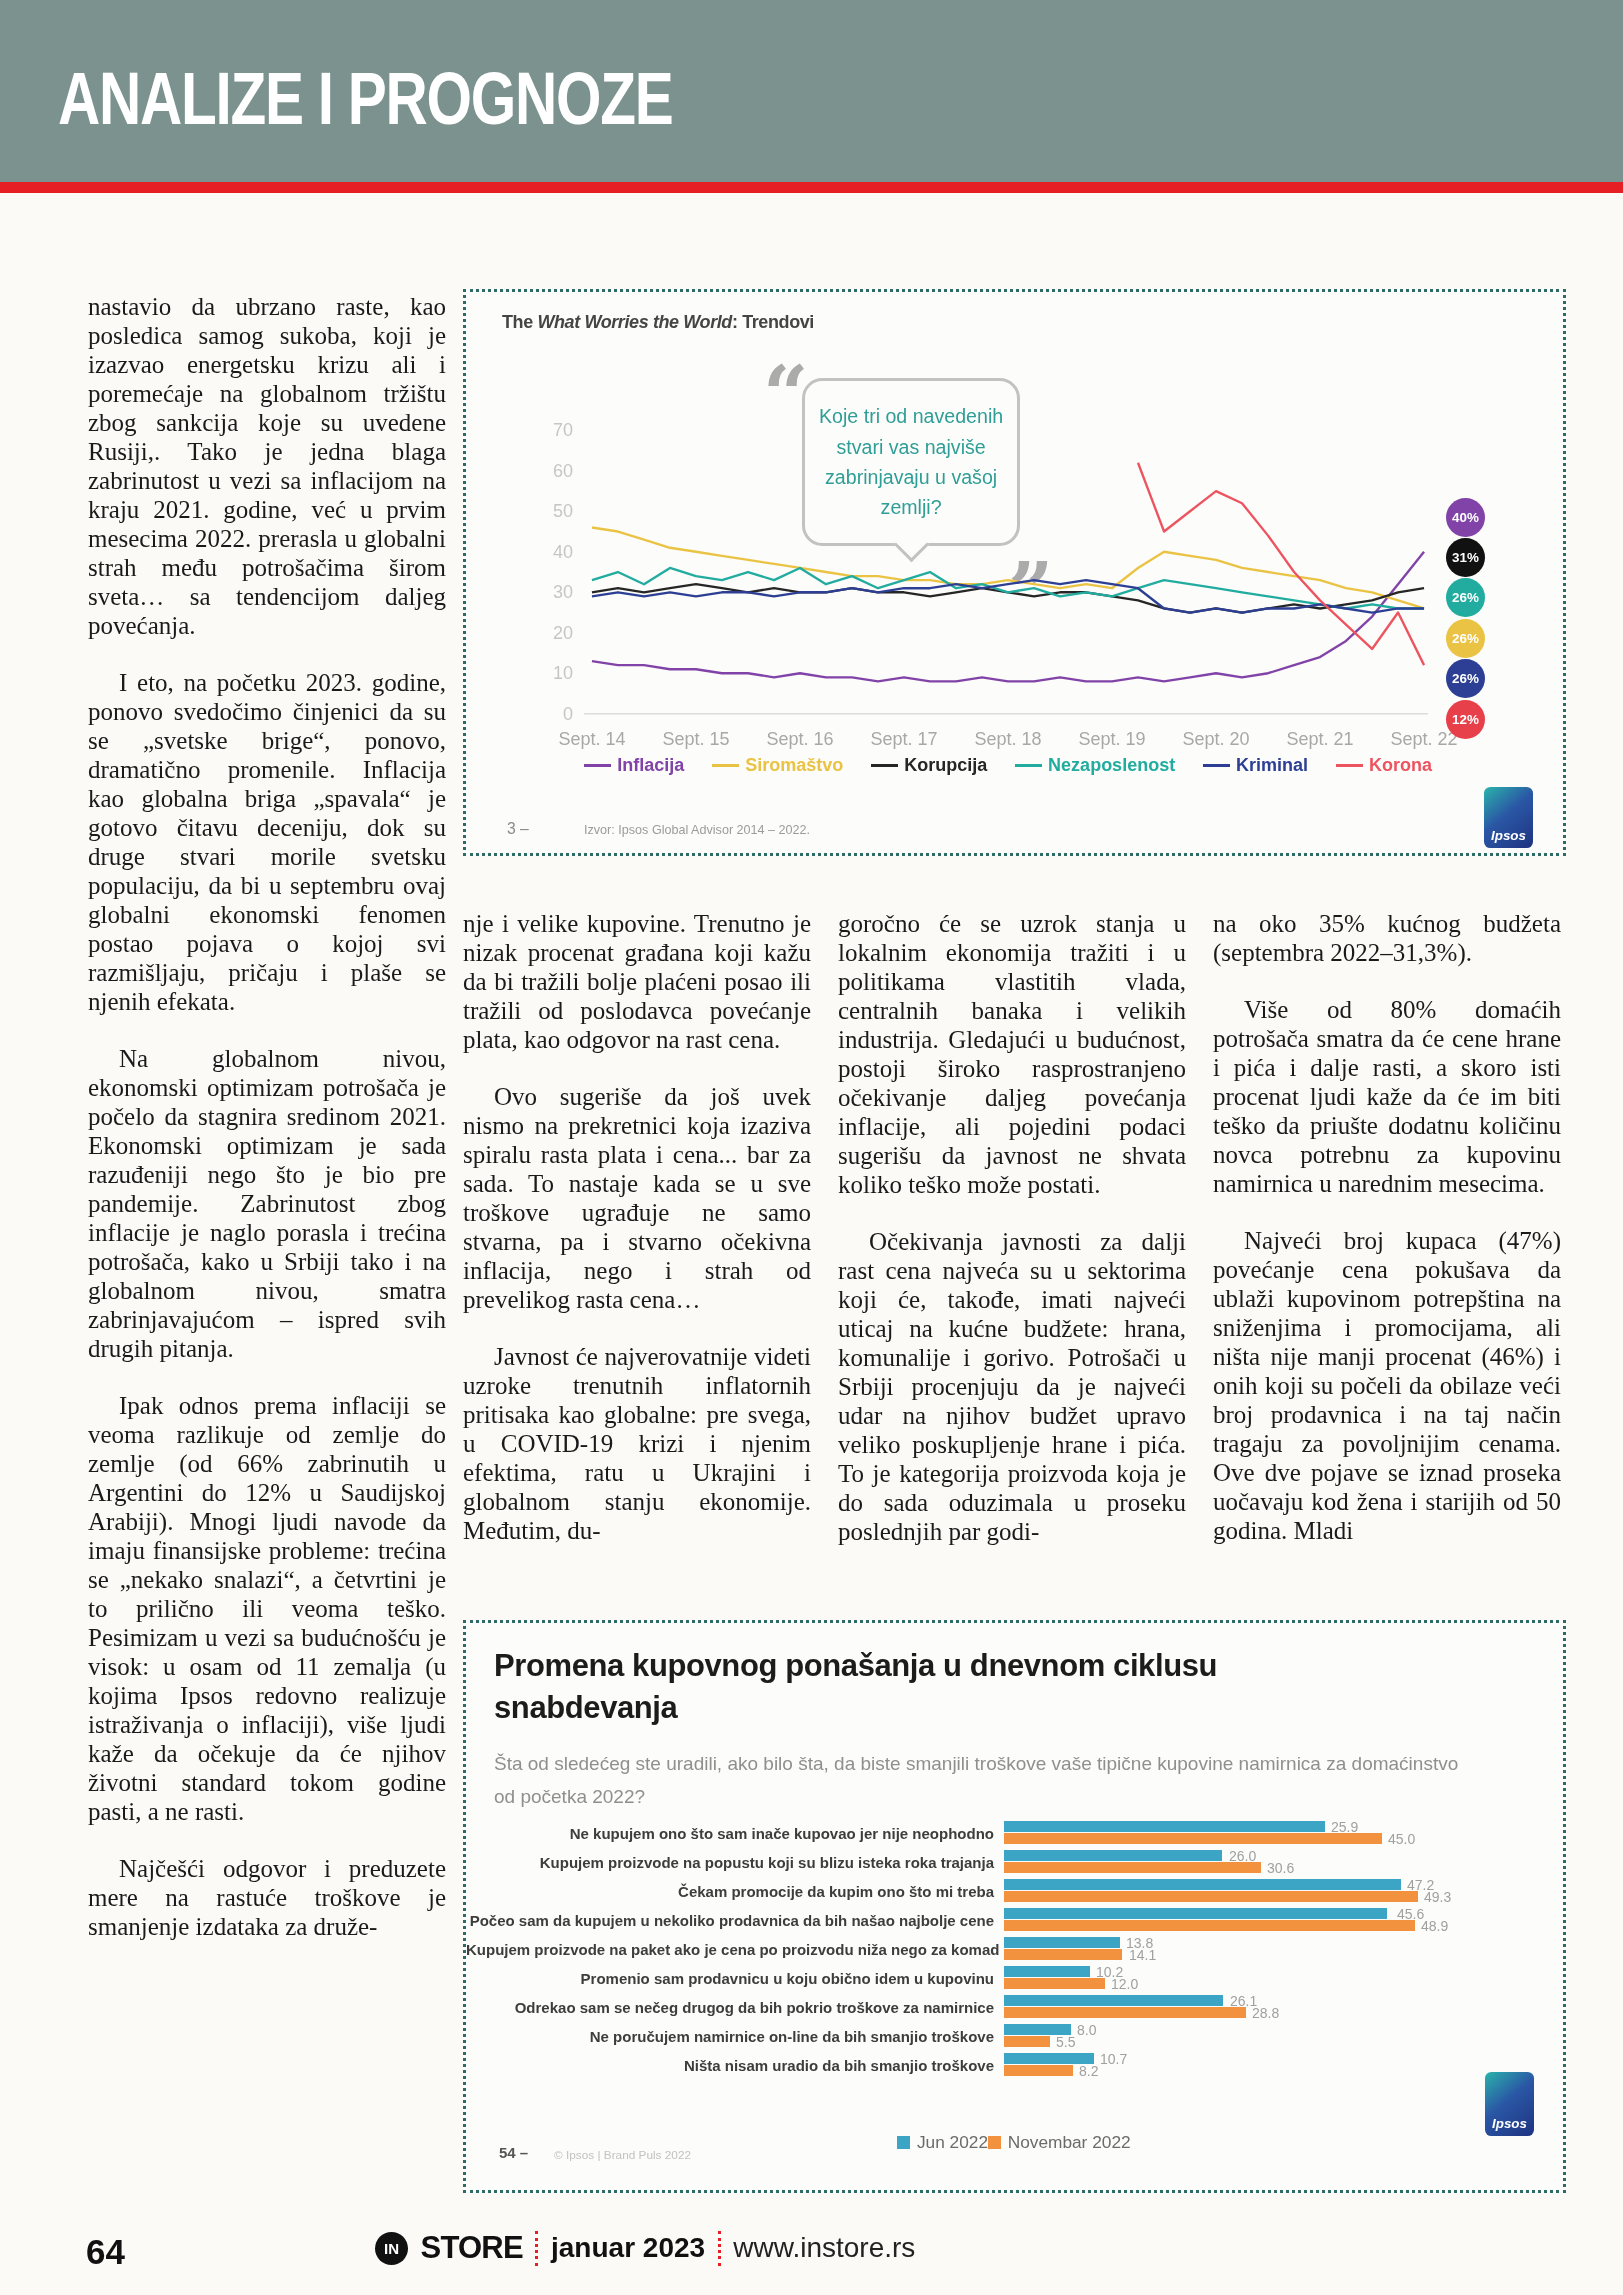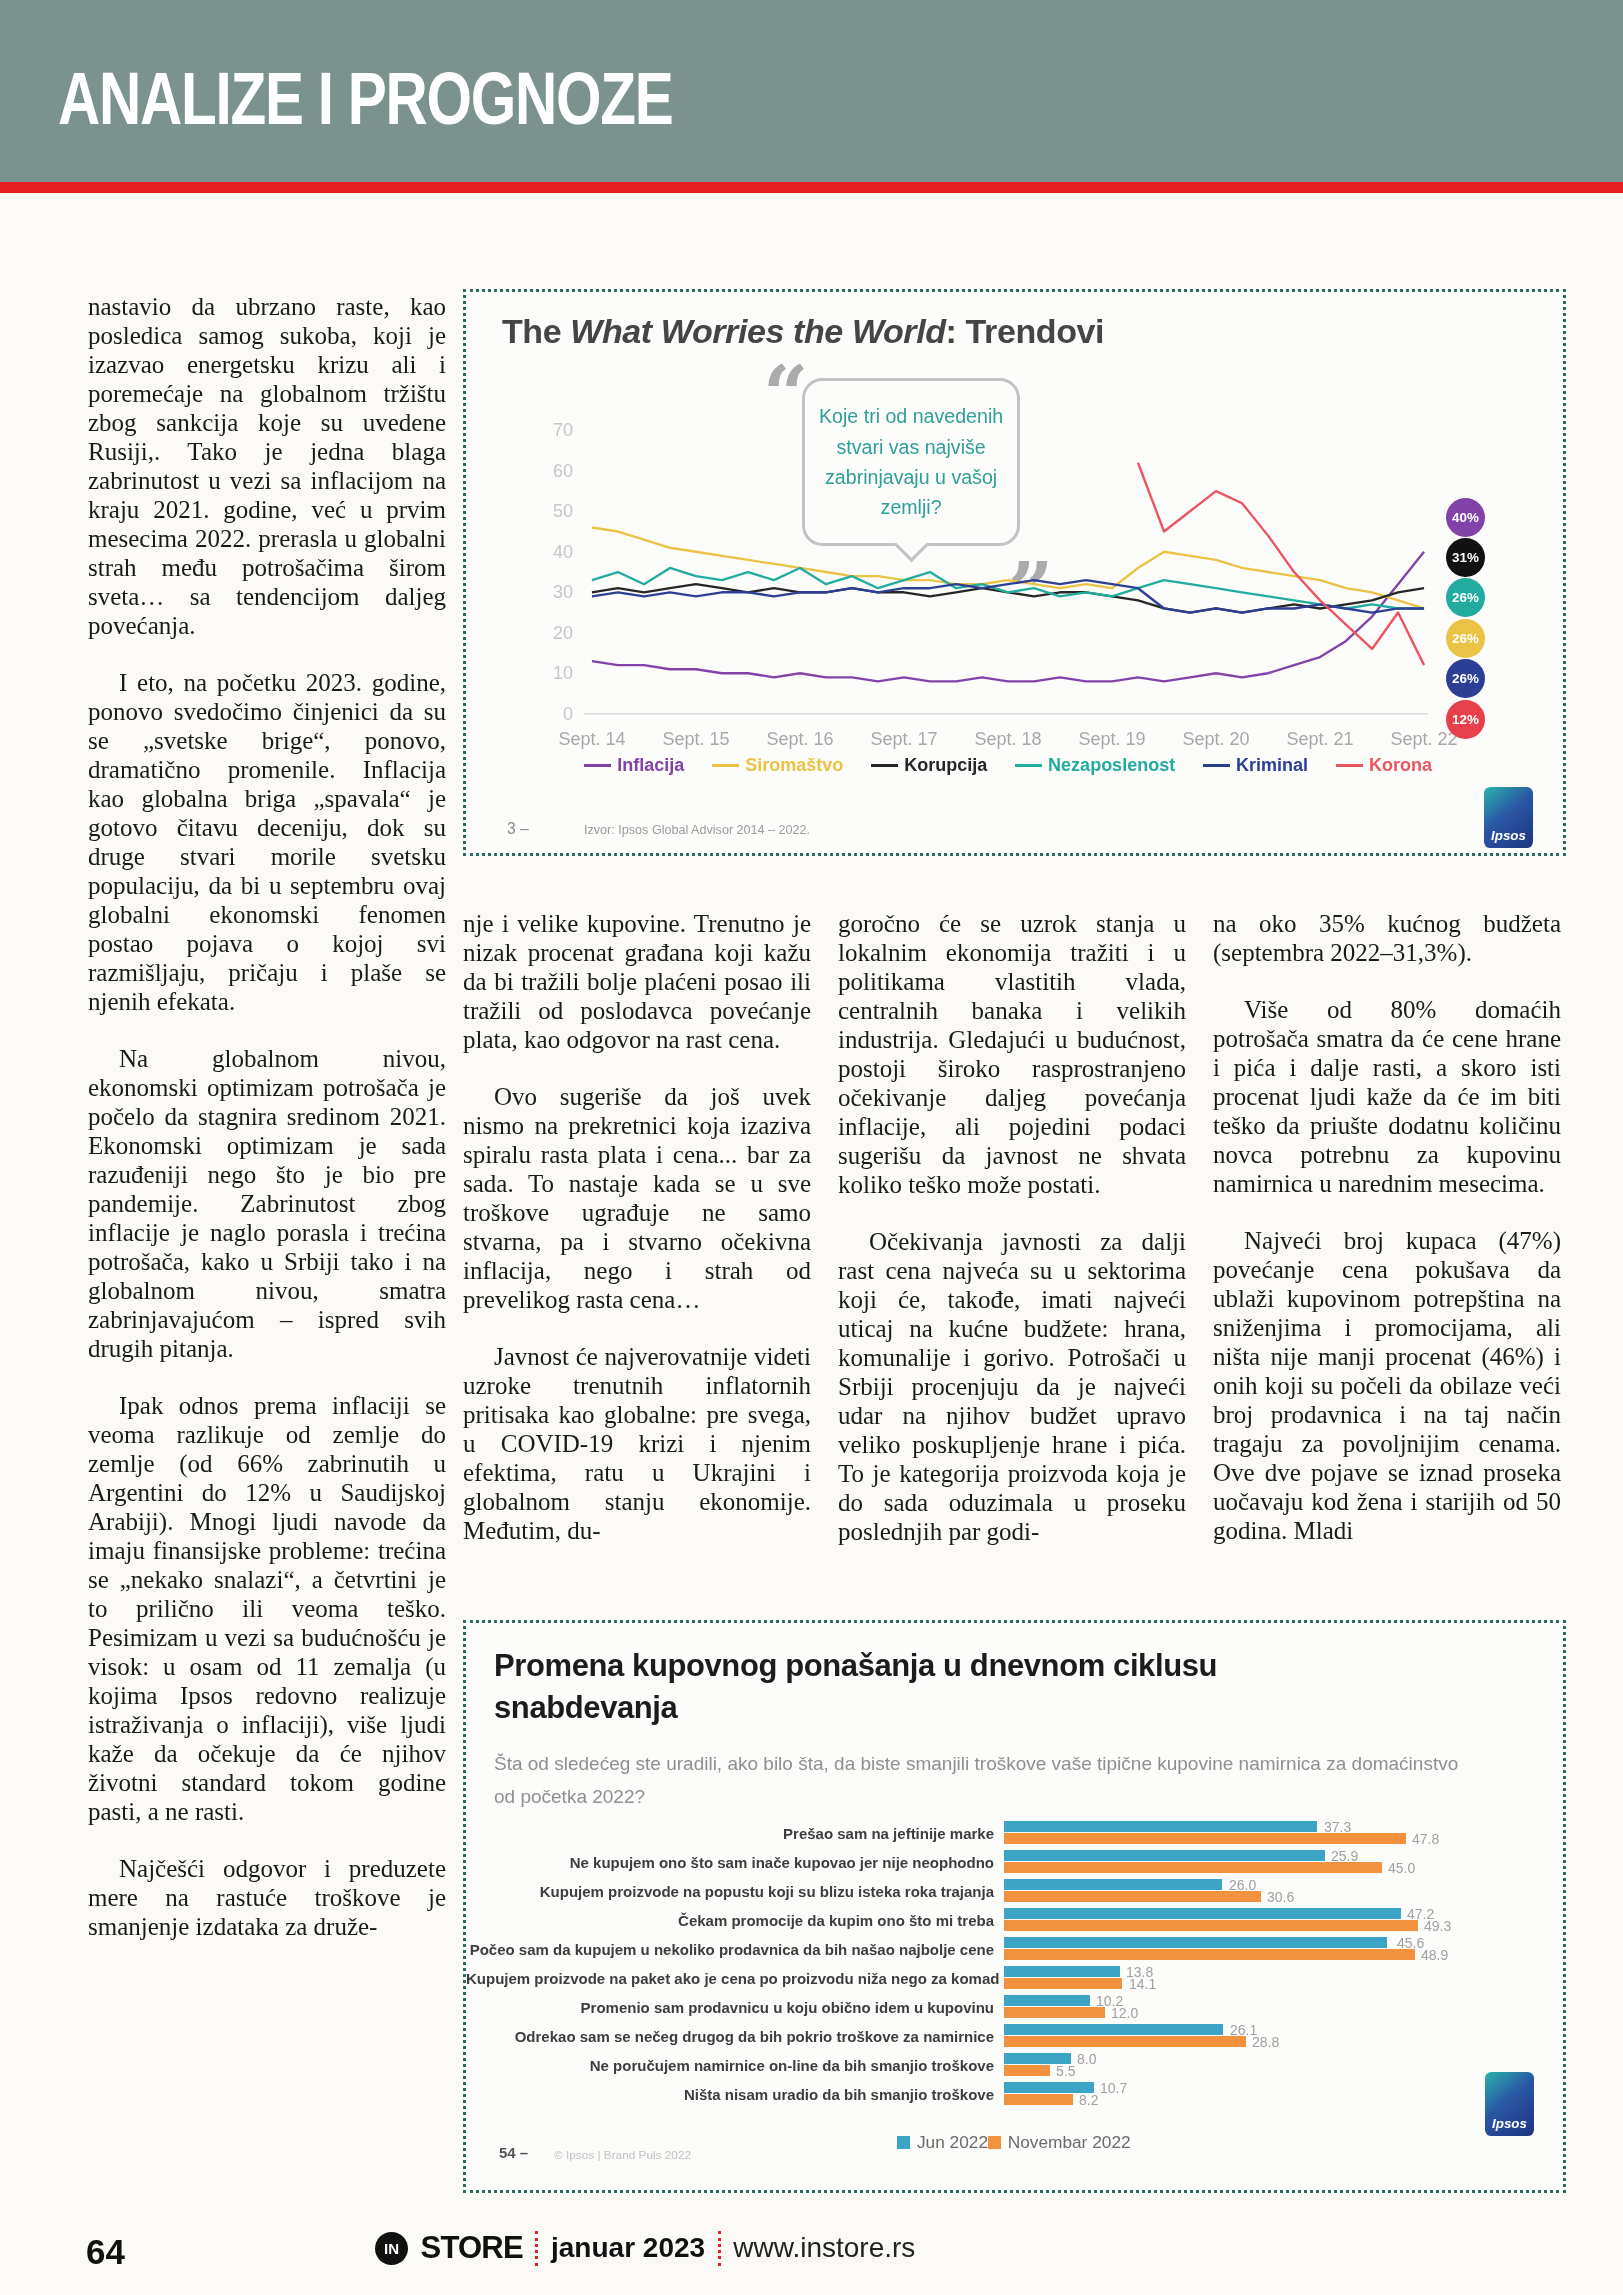--- a/index.html
+++ b/index.html
@@ -16,21 +16,21 @@
   .bodytext p:first-child{text-indent:0;}
   .left-column{position:absolute;left:88px;top:292px;width:358px;}
   .mid-columns{position:absolute;left:463px;top:909px;width:1098px;display:flex;gap:27px;}
   .mid-col{width:348px;}
   
   .chart-box{position:absolute;background:#fcfcfa;border:3.1px dotted #2f6b66;box-sizing:border-box;
              font-family:"Liberation Sans",sans-serif;}
   #chart1{left:463px;top:289px;width:1103px;height:567px;}
   #chart2{left:463px;top:1620px;width:1103px;height:573px;}
   
-  .c1-title{position:absolute;left:36px;top:20.4px;font-size:34px;font-weight:bold;color:#454545;letter-spacing:-0.4px;}
+  .c1-title{position:absolute;left:36px;top:20.4px;font-size:18px;font-weight:bold;color:#454545;letter-spacing:-0.4px;}
   .c1-title .it{font-style:italic;}
   .bubble{position:absolute;left:336px;top:86px;width:187px;padding:20.4px 12.6px;border:3.1px solid #c2c2c2;
           border-radius:20.4px;background:#fcfcfa;color:#2f9e96;font-size:19.6px;line-height:1.55;text-align:center;}
   .bubble:after{content:"";position:absolute;bottom:-13.4px;left:50%;margin-left:-11.8px;width:22px;height:22px;
           background:#fcfcfa;border-right:3.1px solid #c2c2c2;border-bottom:3.1px solid #c2c2c2;transform:rotate(45deg);}
   .quote{position:absolute;font-family:"DejaVu Serif",serif;font-weight:bold;font-size:79px;color:#ababab;line-height:1;}
   #q-open{left:297px;top:63px;}
   #q-close{left:542px;top:259px;}
   .ytick{position:absolute;width:38px;text-align:right;font-size:18px;color:#c6c6c6;}
   .xtick{position:absolute;width:82px;text-align:center;font-size:18px;color:#a8a8a8;}
@@ -181,27 +181,20 @@
         <p>Više od 80% domaćih potrošača smatra da će cene hrane i pića i dalje rasti, a skoro isti procenat ljudi kaže da će im biti teško da priušte dodatnu količinu novca potrebnu za kupovinu namirnica u narednim mesecima.</p>
         <p>Najveći broj kupaca (47%) povećanje cena pokušava da ublaži kupovinom potrepština na sniženjima i promocijama, ali ništa nije manji procenat (46%) i onih koji su počeli da obilaze veći broj prodavnica i na taj način tragaju za povoljnijim cenama. Ove dve pojave se iznad proseka uočavaju kod žena i starijih od 50 godina. Mladi</p>
       </div>
   </div>
 
   <section class="chart-box" id="chart2">
     <div class="c2-title">Promena kupovnog ponašanja u dnevnom ciklusu snabdevanja</div>
     <div class="c2-sub">Šta od sledećeg ste uradili, ako bilo šta, da biste smanjili troškove vaše tipične kupovine  namirnica za domaćinstvo od početka 2022?</div>
     <div id="c2-rows">
         <div class="brow">
-          <div class="cat">Prešao sam na jeftinije marke</div>
-          <div class="bar" style="top: 2.7px; width: 313px; background: rgb(60, 165, 197);"></div>
-          <span class="bval" style="left: 858px; top: 1.2px;">37.3</span>
-          <div class="bar" style="top: 14.5px; width: 402px; background: rgb(242, 145, 62);"></div>
-          <span class="bval" style="left: 946px; top: 13px;">47.8</span>
-        </div>
-        <div class="brow">
           <div class="cat">Ne kupujem ono što sam inače kupovao jer nije neophodno</div>
           <div class="bar" style="top: 2.7px; width: 321px; background: rgb(60, 165, 197);"></div>
           <span class="bval" style="left: 865px; top: 1.2px;">25.9</span>
           <div class="bar" style="top: 14.5px; width: 378px; background: rgb(242, 145, 62);"></div>
           <span class="bval" style="left: 922px; top: 13px;">45.0</span>
         </div>
         <div class="brow">
           <div class="cat">Kupujem proizvode na popustu koji su blizu isteka roka trajanja</div>
           <div class="bar" style="top: 2.7px; width: 218px; background: rgb(60, 165, 197);"></div>
           <span class="bval" style="left: 763px; top: 1.2px;">26.0</span>

